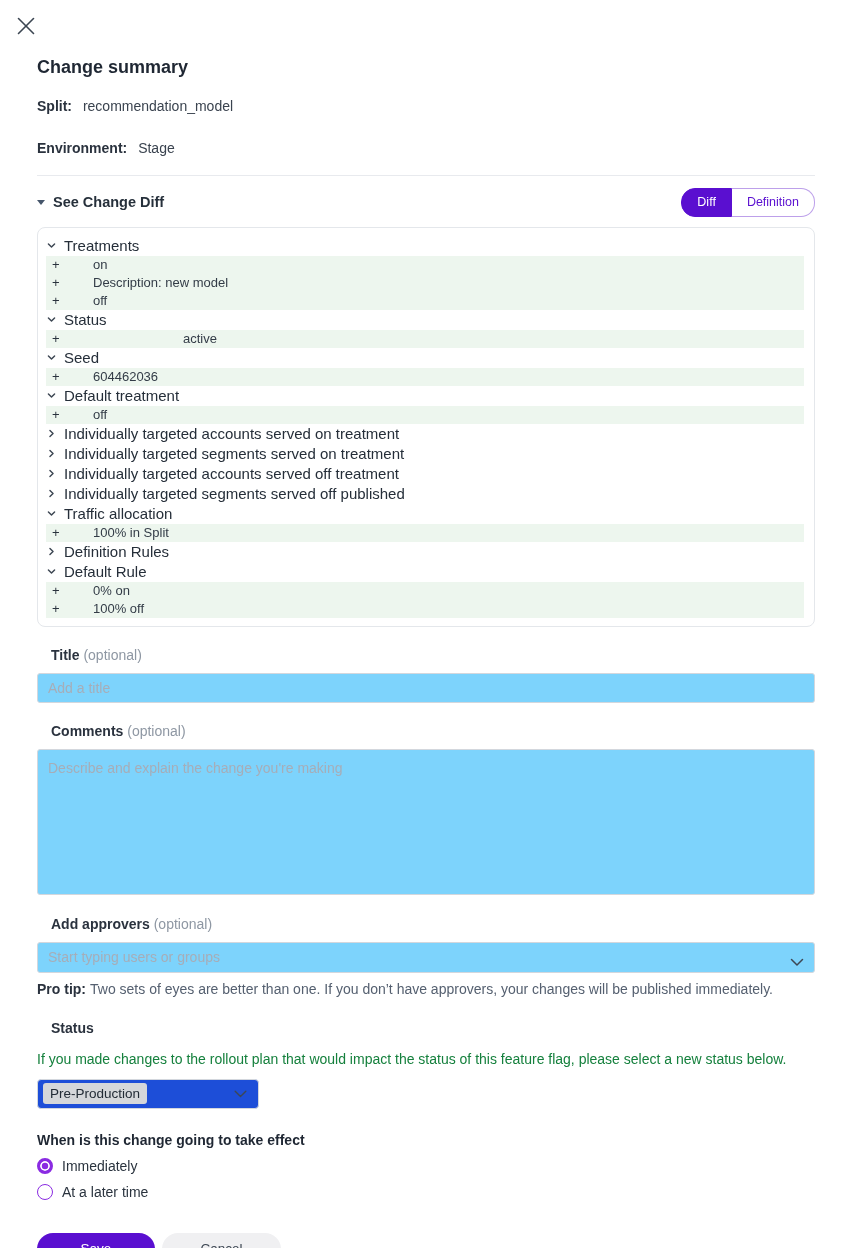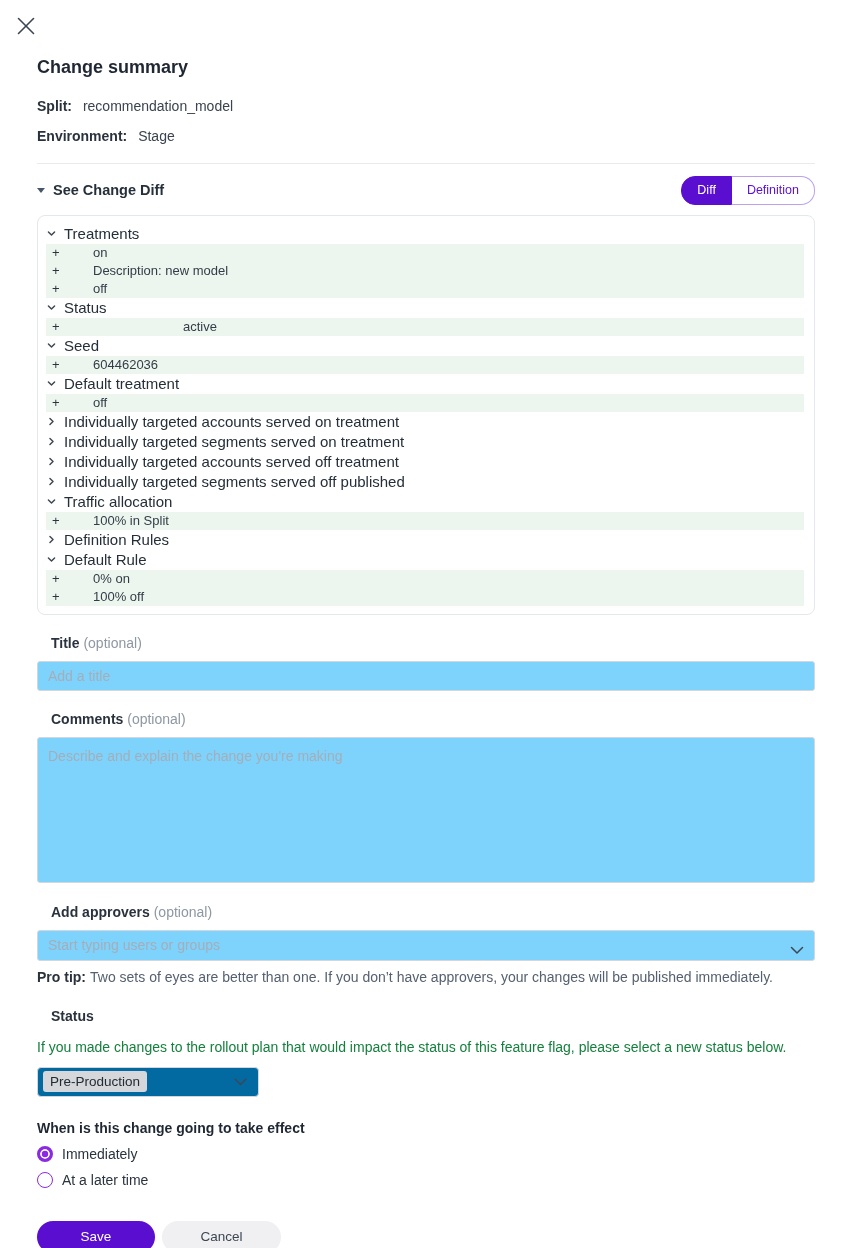--- a/index.html
+++ b/index.html
@@ -6,21 +6,21 @@
   body {
     width:851px; height:1248px; background:#ffffff; position:relative;
     font-family:"Liberation Sans", sans-serif; color:#26303b; overflow:hidden;
     --primary:#5a0fd0; --accent:#8a2be2; --diff-bg:#edf6ee;
   }
   .close-btn { position:absolute; top:14px; left:14px; width:24px; height:24px;
     display:flex; align-items:center; justify-content:center; cursor:pointer; background:none; border:none; padding:0; }
   .container { padding:57px 36px 0 37px; }
 
   .page-title { font-size:18px; font-weight:bold; color:#1f2733; margin:0 0 20px; }
-  .meta-row { font-size:14px; margin-bottom:14px; }
+  .meta-row { font-size:14px; margin-bottom:26px; }
   .meta-label { font-weight:bold; color:#2a323e; margin-right:7px; }
   .meta-value { color:#3a434f; }
   .meta-row.last { margin-bottom:19px; }
   .divider { border-top:1px solid #e8eaee; height:0; }
 
   .diff-header { display:flex; justify-content:space-between; align-items:center; padding:12px 0 10px; }
   .disclosure { display:flex; align-items:center; gap:8px; cursor:pointer; }
   .tri-down { width:0; height:0; border-left:4.5px solid transparent; border-right:4.5px solid transparent; border-top:5.5px solid #46566b; }
   .disclosure-label { font-size:14.5px; font-weight:bold; color:#26303b; }
   .toggle { display:flex; }
@@ -47,21 +47,21 @@
   .combo-wrap { position:relative; }
   .combo-wrap .text-input { height:31px; }
   .combo-chevron { position:absolute; right:11px; top:11px; pointer-events:none; }
 
   .pro-tip { font-size:14px; color:#556070; line-height:1.23; margin-top:8px; }
   .pro-tip b { color:#2a323e; margin-right:4px; }
 
   .section-desc { font-size:14px; color:#15803d; line-height:1.22; margin-top:15px; }
   .status-select { width:222px; height:30px; box-sizing:border-box; border:1px solid #d3d7dd; border-radius:4px;
     display:flex; align-items:center; justify-content:space-between; padding:0 11px 0 5px; margin-top:11px;
-    cursor:pointer; background:#0369a1; }
+    cursor:pointer; background:#1d4ed8; }
   .status-chip { background:#d5d7da; border-radius:3px; padding:3px 7px; font-size:13.5px; color:#222b35; }
 
   .effect-title { font-size:14px; font-weight:bold; color:#1f2733; margin-top:23px; }
   .radio-row { display:flex; align-items:center; gap:9px; margin-top:10px; font-size:14px; color:#2a333e; cursor:pointer; }
   .radio { width:16px; height:16px; box-sizing:border-box; border-radius:50%; border:1.5px solid var(--accent); background:#fff; flex:0 0 auto; }
   .radio.selected { border:3px solid var(--accent); background:var(--accent); box-shadow: inset 0 0 0 1.8px #ffffff; }
 
   .actions { display:flex; gap:7px; margin-top:33px;align-items:flex-end; }
   .btn { height:32px; border-radius:16px; font-size:13.5px; border:none; cursor:pointer; font-family:inherit; }
   .btn-save { width:118px; background:var(--primary); color:#ffffff; }

